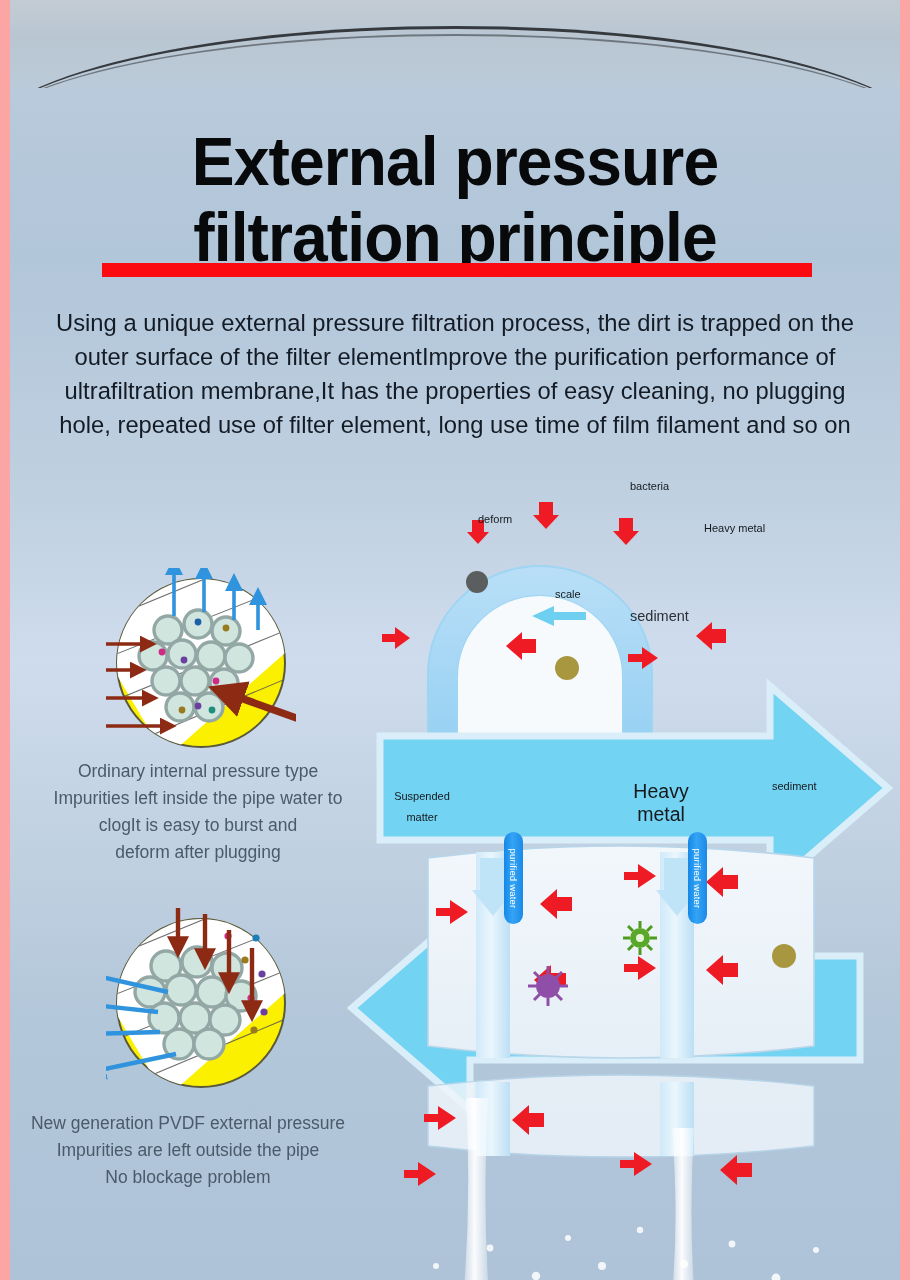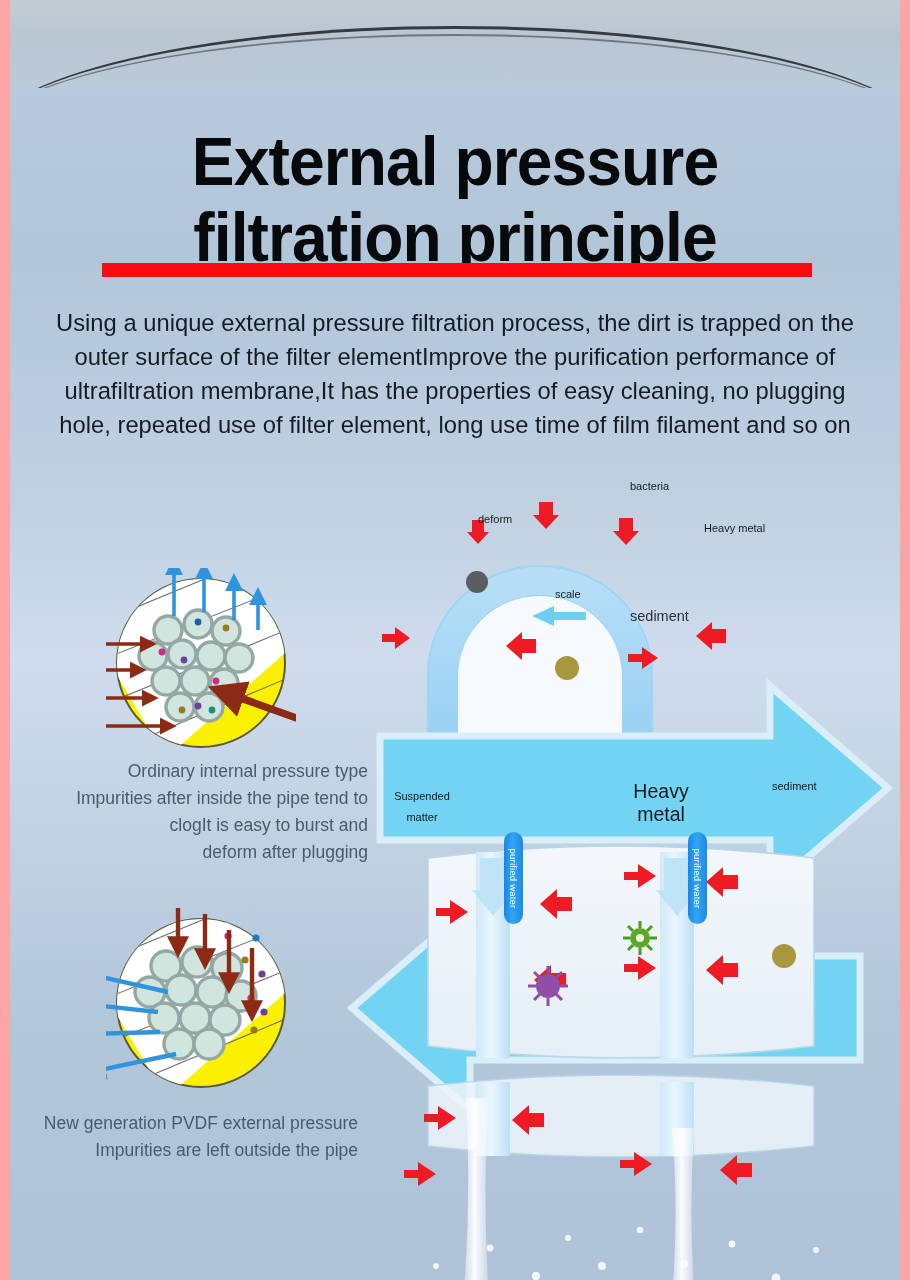--- a/index.html
+++ b/index.html
@@ -91,21 +91,21 @@
     transform: scaleX(.97);
   }
 
   
   .fiber-fig { position: absolute; }
   .fig-a { left: 96px; top: 480px; width: 190px; height: 190px; }
   .fig-b { left: 96px; top: 820px; width: 190px; height: 190px; }
 
   .cap {
     position: absolute;
-    text-align: right;
+    text-align: center;
     font-size: 17.5px;
     line-height: 27px;
     color: #4a5a6b;
     width: 340px;
   }
   .cap-a { left: 18px; top: 670px; }
   .cap-b { left: 8px; top: 1022px; }
 
   
   .main-illus {
@@ -221,21 +221,21 @@
         <line x1="-30" y1="76" x2="46" y2="76"></line>
         <line x1="-32" y1="102" x2="36" y2="102"></line>
         <line x1="-26" y1="130" x2="48" y2="130"></line>
         <line x1="-24" y1="158" x2="66" y2="158"></line>
       </g>
       <line x1="196" y1="152" x2="112" y2="122" stroke="#8c2a14" stroke-width="7.5" marker-end="url(#arrRedA)"></line>
     </svg>
 
     <div class="cap cap-a">
       <div>Ordinary internal pressure type</div>
-      <div>Impurities after inside the pipe tend to</div>
+      <div>Impurities left inside the pipe water to</div>
       <div>clogIt is easy to burst and</div>
       <div>deform after plugging</div>
     </div>
 
     <svg class="fiber-fig fig-b" viewBox="0 0 190 190">
       <defs>
         <clipPath id="clipB">
             <circle cx="95" cy="95" r="84"></circle>
           </clipPath>
         <marker id="arrRedB" markerWidth="5" markerHeight="5" refX="3.6" refY="2.5" orient="auto">
@@ -288,20 +288,21 @@
         <line x1="62" y1="84" x2="-18" y2="66"></line>
         <line x1="52" y1="104" x2="-22" y2="96"></line>
         <line x1="54" y1="124" x2="-20" y2="126"></line>
         <line x1="70" y1="146" x2="-16" y2="164"></line>
       </g>
     </svg>
 
     <div class="cap cap-b">
       <div>New generation PVDF external pressure</div>
       <div>Impurities are left outside the pipe</div>
+      <div>No blockage problem</div>
     </div>
 
     <svg class="main-illus" viewBox="0 0 560 794">
       <defs>
         <linearGradient id="gMem" x1="0" y1="0" x2="0" y2="1">
           <stop offset="0%" stop-color="#b9dff7"></stop>
           <stop offset="100%" stop-color="#8fcdf2"></stop>
         </linearGradient>
         <linearGradient id="gTube" x1="0" y1="0" x2="1" y2="0">
           <stop offset="0%" stop-color="#cfe9fa"></stop>

